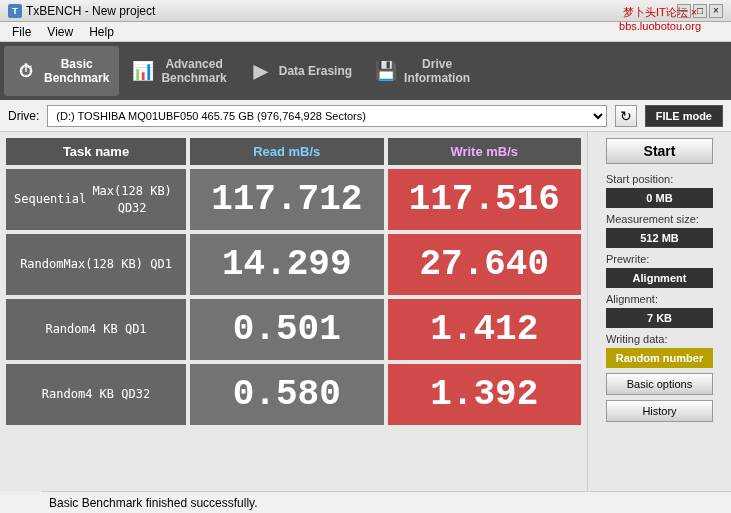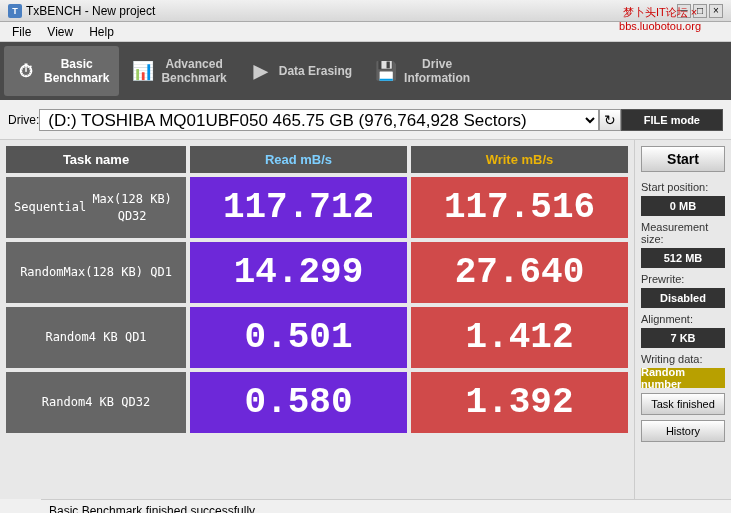--- a/index.html
+++ b/index.html
@@ -116,48 +116,49 @@
       justify-content: center;
       font-size: 18px;
     }
     .tab-text {
       text-align: center;
       line-height: 1.2;
     }
     
     #drive-bar {
       background: #f0f0f0;
-      height: 40px;
+      height: 32px;
       display: flex;
       align-items: center;
       padding: 0 8px;
+      gap: 8px;
       border-bottom: 1px solid #ccc;
     }
     #drive-select {
       flex: 1;
       height: 22px;
       border: 1px solid #999;
       background: white;
-      font-size: 17px;
+      font-size: 11px;
       padding: 0 4px;
     }
     #drive-refresh {
       width: 22px;
       height: 22px;
       border: 1px solid #999;
       background: linear-gradient(to bottom, #fff, #e0e0e0);
       display: flex;
       align-items: center;
       justify-content: center;
       cursor: pointer;
       font-size: 14px;
     }
     #file-mode-btn {
       height: 22px;
-      padding: 0 22px;
+      padding: 0 10px;
       background: #333;
       color: white;
       border: 1px solid #555;
       font-size: 11px;
       cursor: pointer;
       font-weight: bold;
     }
     
     #main-content {
       display: flex;
@@ -178,21 +179,21 @@
     }
     .bench-header-cell {
       background: #555;
       color: white;
       text-align: center;
       padding: 6px;
       font-size: 13px;
       font-weight: bold;
     }
     .bench-header-cell.read { color: #7ecfff; }
-    .bench-header-cell.write { color: #eab308; }
+    .bench-header-cell.write { color: #f0abfc; }
     
     .bench-row {
       display: grid;
       grid-template-columns: 180px 1fr 1fr;
       gap: 4px;
       margin-bottom: 4px;
     }
     .bench-row-name {
       background: #666;
       color: white;
@@ -208,27 +209,27 @@
     .bench-value {
       display: flex;
       align-items: center;
       justify-content: center;
       font-size: 36px;
       font-weight: bold;
       color: white;
       padding: 10px;
       font-family: 'Courier New', monospace;
     }
-    .bench-value.read-val { background: #6d28d9; }
+    .bench-value.read-val { background: #737373; }
     .bench-value.write-val { background: #d04a4a; }
     
     #right-panel {
-      width: 97px;
+      width: 144px;
       background: #e8e8e8;
-      padding: 4px 6px;
+      padding: 4px 18px;
       border-left: 1px solid #ccc;
       display: flex;
       flex-direction: column;
       gap: 3px;
     }
     #start-btn {
       width: 100%;
       height: 28px;
       background: linear-gradient(to bottom, #fff, #d0d0d0);
       border: 1px solid #999;
@@ -394,28 +395,28 @@
   <div id="right-panel">
     <button class="action-btn" id="start-btn" style="font-size:14px;font-weight:bold;margin-bottom:4px;height:26px;">Start</button>
 
     <div class="param-label">Start position:</div>
     <div class="param-value dark">0 MB</div>
 
     <div class="param-label">Measurement size:</div>
     <div class="param-value dark">512 MB</div>
 
     <div class="param-label">Prewrite:</div>
-    <div class="param-value dark">Disabled</div>
+    <div class="param-value dark">Alignment</div>
 
     <div class="param-label">Alignment:</div>
     <div class="param-value dark">7 KB</div>
 
     <div class="param-label">Writing data:</div>
     <div class="param-value yellow">Random number</div>
 
-    <button class="action-btn">Task finished</button>
+    <button class="action-btn">Basic options</button>
     <button class="action-btn">History</button>
   </div>
 </div>
 
 <div id="status-bar">
   <span>Basic Benchmark finished successfully.</span>
 </div>
 
 </body></html>

